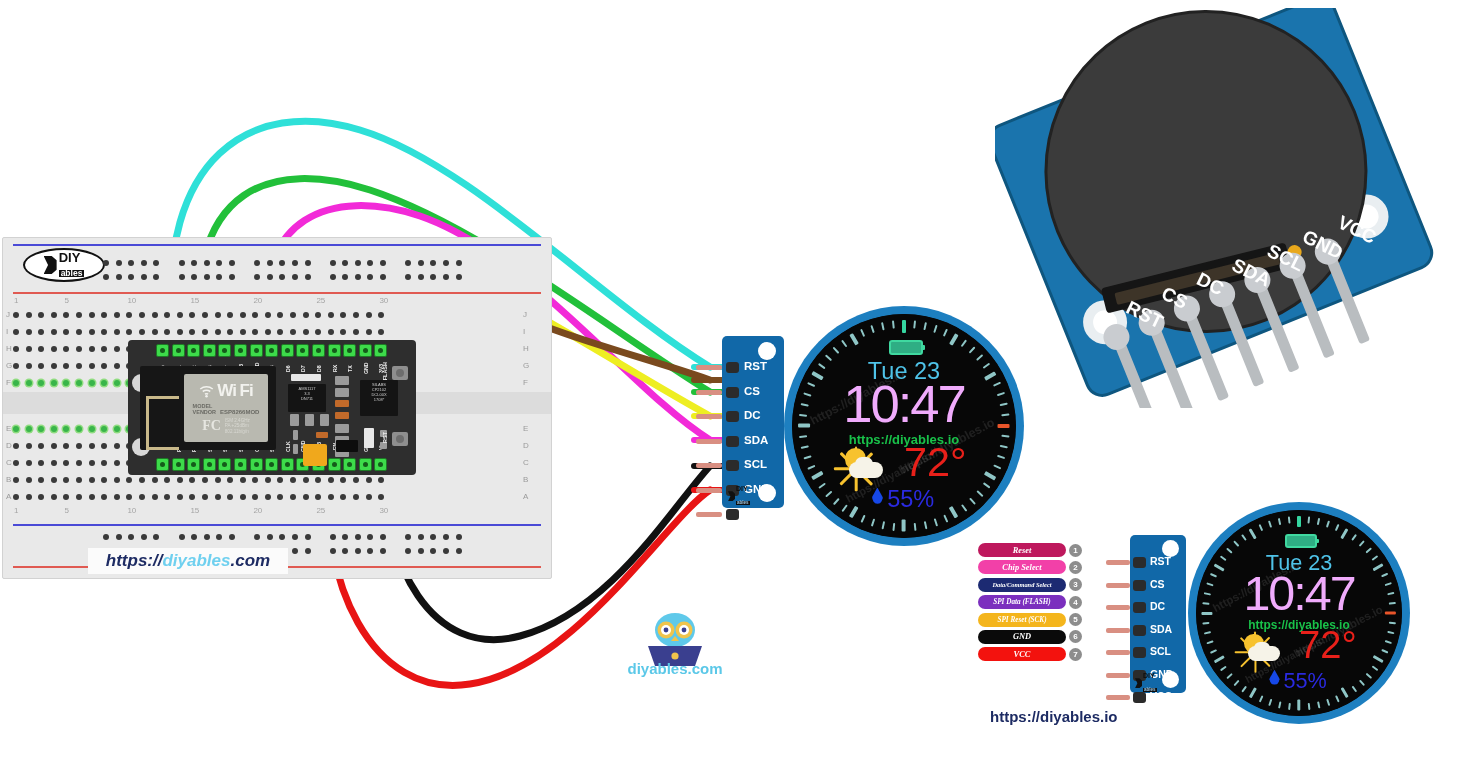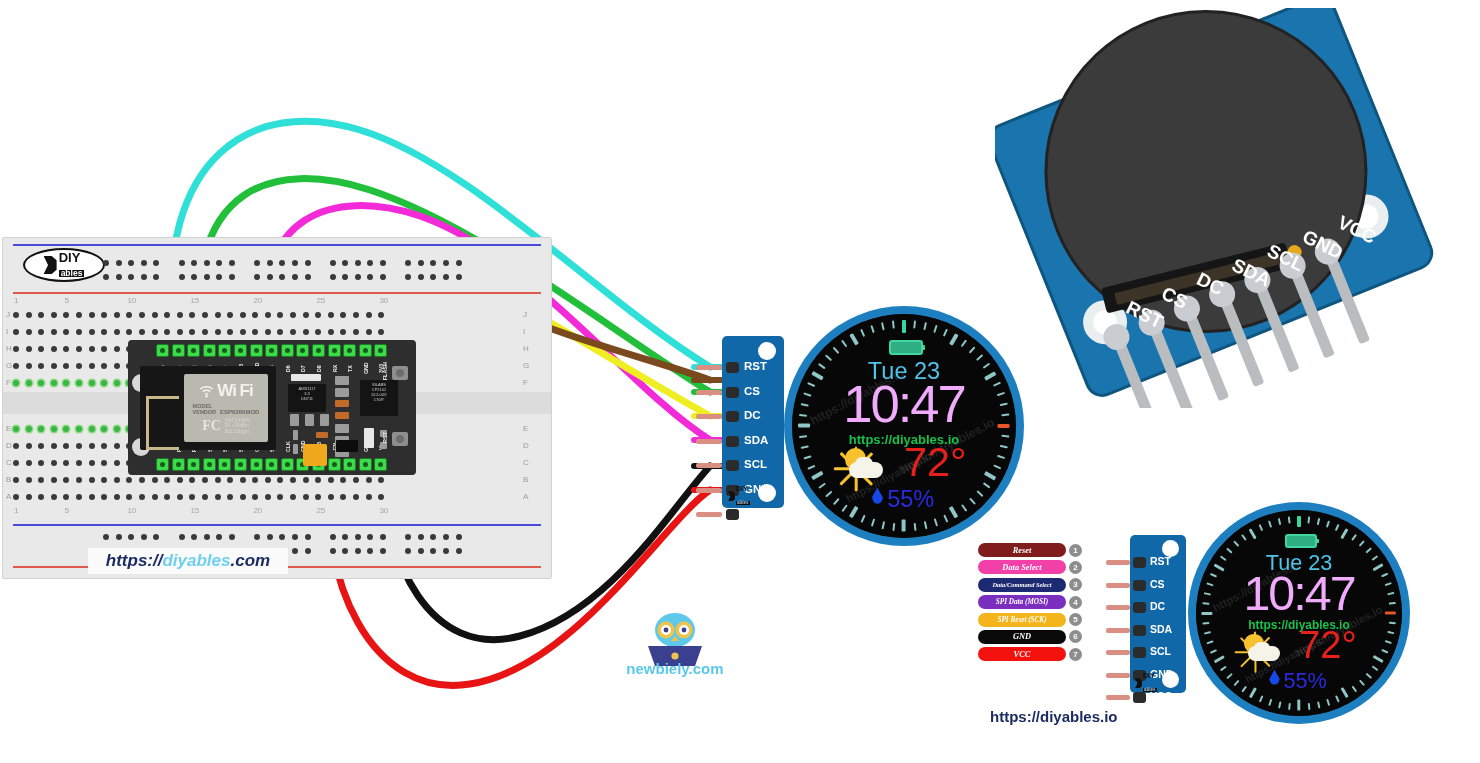--- a/index.html
+++ b/index.html
@@ -1051,33 +1051,33 @@
         <text x="244" y="250" transform="rotate(48 244 250)">SCL</text>
         <text x="282" y="250" transform="rotate(48 282 250)">GND</text>
         <text x="320" y="250" transform="rotate(48 320 250)">VCC</text>
       </g>
     </g>
   </svg>
 </div>
 
 <div class="abs" id="legend">
     <div class="lg-row">
-      <div class="lg-pill" style="background:#7f1d1d;font-size:8.4px;">Reset</div>
+      <div class="lg-pill" style="background:#be185d;font-size:8.4px;">Reset</div>
       <div class="lg-num">1</div>
     </div>
     <div class="lg-row">
-      <div class="lg-pill" style="background:#f240a8;font-size:8.4px;">Data Select</div>
+      <div class="lg-pill" style="background:#f240a8;font-size:8.4px;">Chip Select</div>
       <div class="lg-num">2</div>
     </div>
     <div class="lg-row">
       <div class="lg-pill" style="background:#1c2a72;font-size:6.4px;">Data/Command Select</div>
       <div class="lg-num">3</div>
     </div>
     <div class="lg-row">
-      <div class="lg-pill" style="background:#7b2fbe;font-size:7.2px;">SPI Data (MOSI)</div>
+      <div class="lg-pill" style="background:#7b2fbe;font-size:7.2px;">SPI Data (FLASH)</div>
       <div class="lg-num">4</div>
     </div>
     <div class="lg-row">
       <div class="lg-pill" style="background:#f4b51c;font-size:7.2px;">SPI Reset (SCK)</div>
       <div class="lg-num">5</div>
     </div>
     <div class="lg-row">
       <div class="lg-pill" style="background:#0a0a0a;font-size:8.4px;">GND</div>
       <div class="lg-num">6</div>
     </div>
@@ -1218,14 +1218,14 @@
     <circle cx="44" cy="18" r="8.5" fill="#f0c44c"></circle>
     <circle cx="26" cy="18" r="5" fill="#ffffff"></circle>
     <circle cx="44" cy="18" r="5" fill="#ffffff"></circle>
     <circle cx="26" cy="18" r="2.4" fill="#3a3f8f"></circle>
     <circle cx="44" cy="18" r="2.4" fill="#3a3f8f"></circle>
     <path d="M35 24 l-4 5 h8 z" fill="#f0c44c"></path>
     <path d="M8 34 h54 l-7 20 h-40 z" fill="#3a3f8f"></path>
     <circle cx="35" cy="44" r="3.6" fill="#f0c44c"></circle>
   </svg>
 </div>
-<div class="abs" id="owl-txt">newbiely.com</div>
+<div class="abs" id="owl-txt">diyables.com</div>
 <div class="abs" id="diy-url">https://diyables.io</div>
 
 </body></html>

